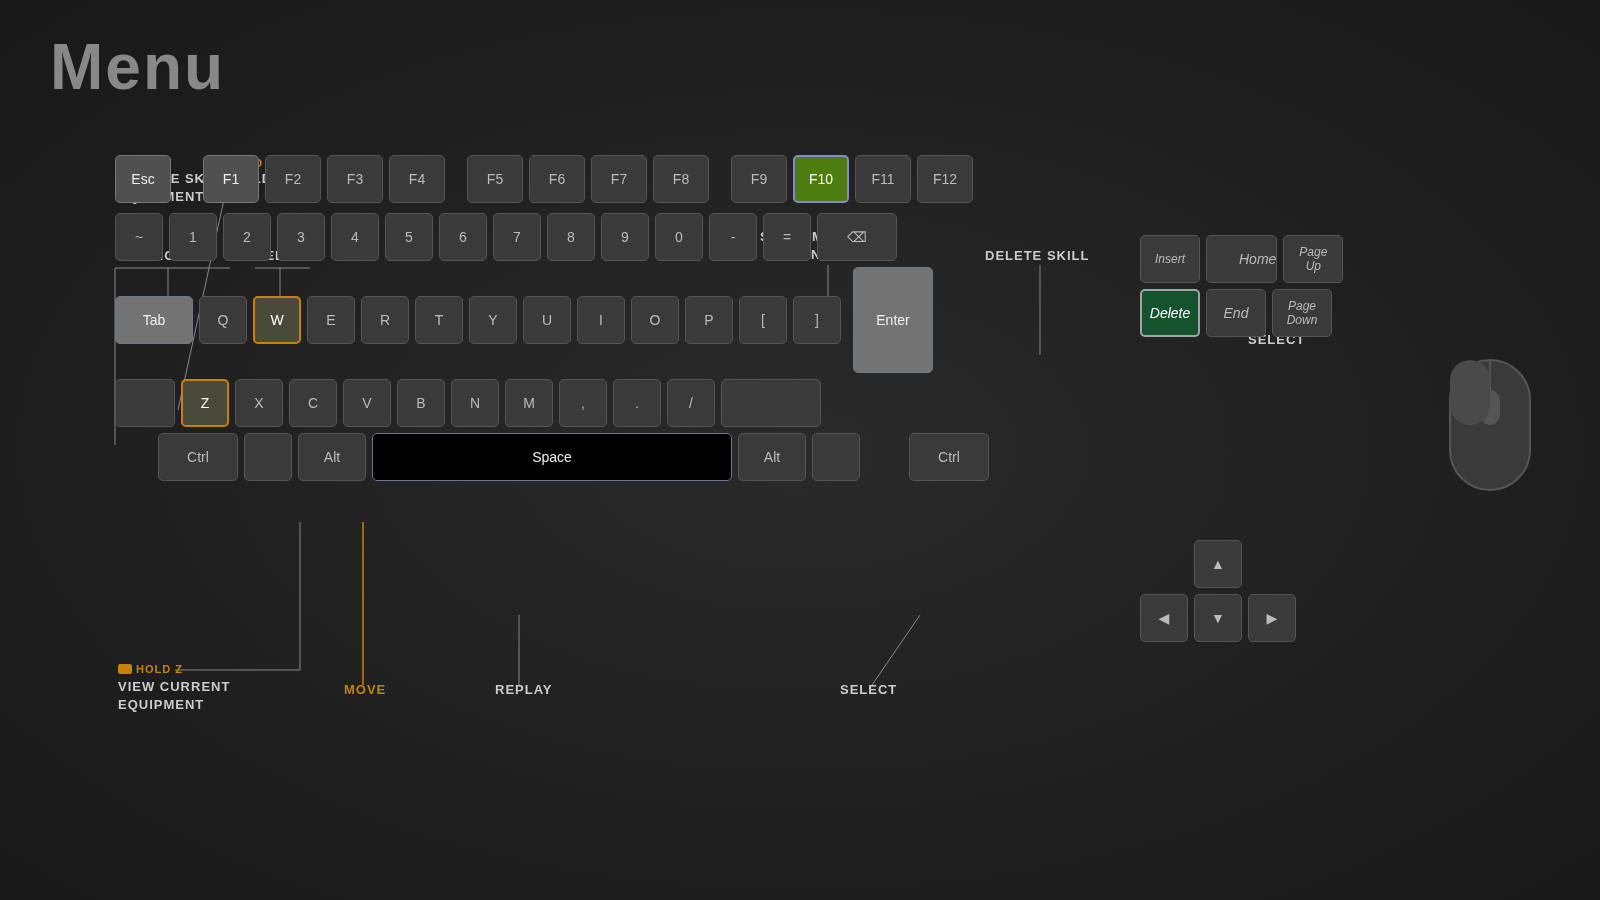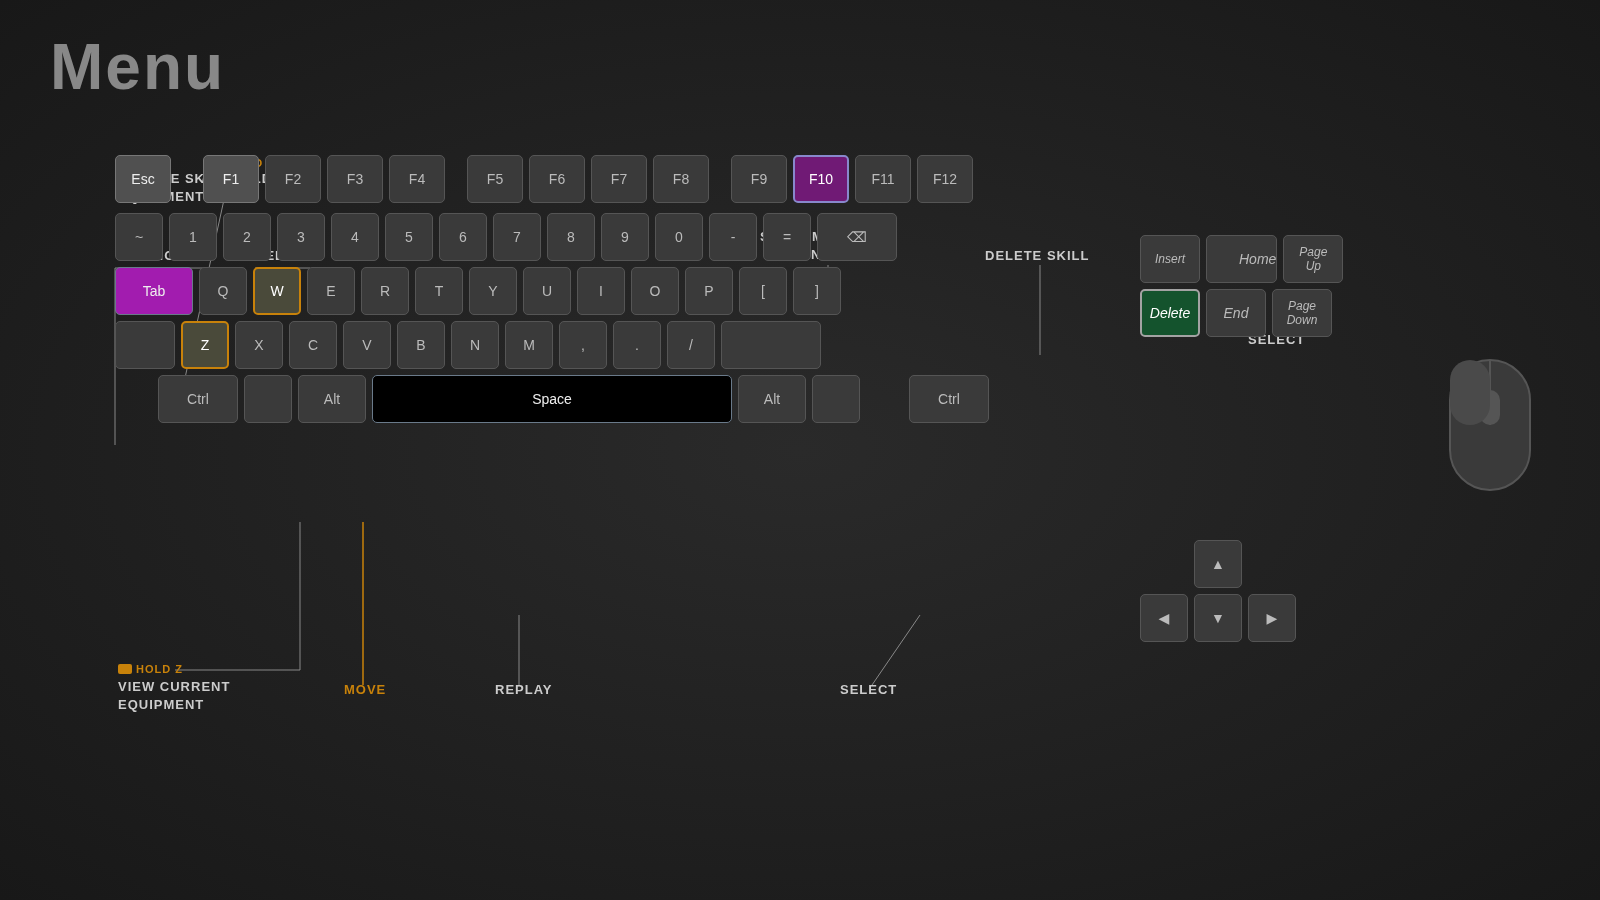--- a/index.html
+++ b/index.html
@@ -58,41 +58,41 @@
       line-height: 1.2;
     }
 
     .key.highlighted {
       background: #4a4a3a;
       border: 2px solid #c8820a;
       color: #fff;
     }
 
     .key.active-blue {
-      background: #a21caf;
+      background: #737373;
       border: 1px solid #6a7a8a;
       color: #eee;
     }
     .key.tab { min-width: 78px; }
     .key.caps { min-width: 90px; font-size: 12px; }
     .key.shift-l { min-width: 120px; }
     .key.ctrl { min-width: 80px; margin-left: 43px; }
     .key.alt { min-width: 68px; }
     .key.space { min-width: 360px; background: #000000; text-align: center; }
     .key.enter { min-width: 80px; height: 106px; align-self: flex-start; }
     .key.backspace { min-width: 80px; }
 
     
     .key.f-key { min-width: 56px; }
     .key.esc-key { min-width: 56px; background: #505050; border-color: #777; color: #eee; }
     .key.f1-key { background: #505050; border-color: #777; color: #eee; }
 
     
     .key.f10-hl {
-      background: #701a75;
+      background: #4d7c0f;
       border: 2px solid #8888cc;
       color: #fff;
     }
     .key.delete-hl {
       background: #14532d;
       border: 2px solid #a3a3a3;
       color: #fff;
       text-align: center;
     }
 
@@ -270,20 +270,21 @@
     <div class="key">R</div>
     <div class="key">T</div>
     <div class="key">Y</div>
     <div class="key">U</div>
     <div class="key">I</div>
     <div class="key">O</div>
     <div class="key">P</div>
     <div class="key">[</div>
     <div class="key">]</div>
 
+    <div class="key enter active-blue" style="margin-left:6px;">Enter</div>
   </div>
 
 
   <div class="key-row">
     <div class="key shift-l" style="min-width:60px;"></div>
     <div class="key highlighted">Z</div>
     <div class="key">X</div>
     <div class="key">C</div>
     <div class="key">V</div>
     <div class="key">B</div>

